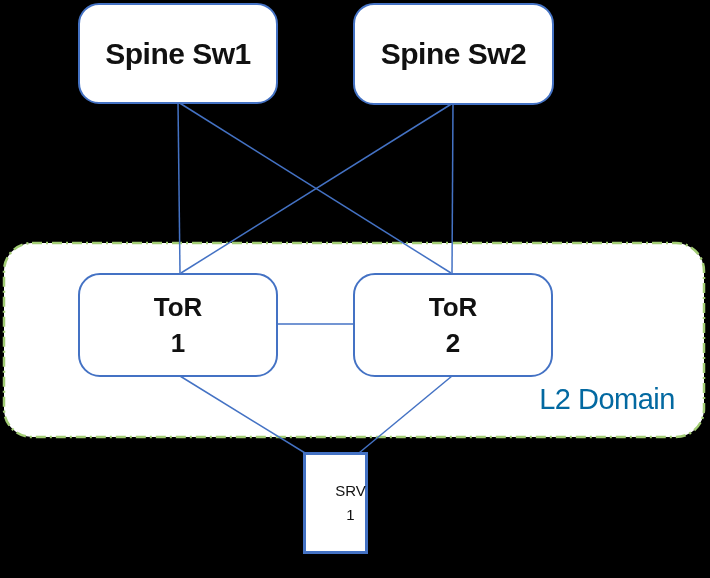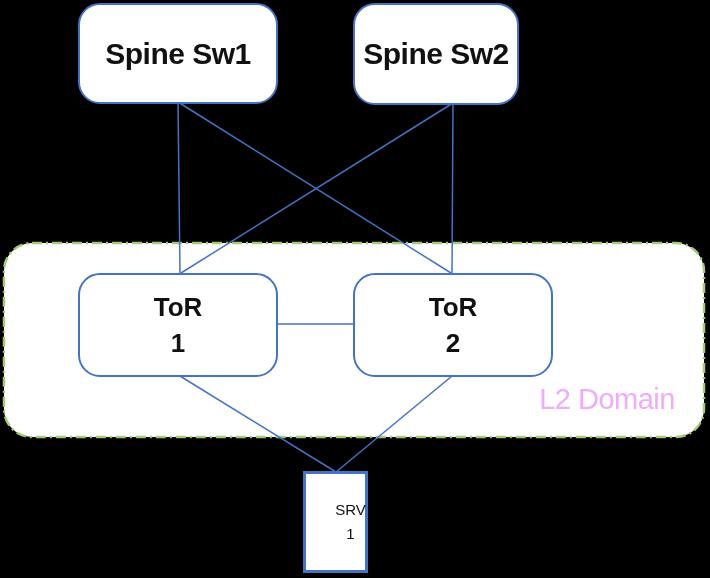--- a/index.html
+++ b/index.html
@@ -32,48 +32,49 @@
     flex-direction: column;
     align-items: center;
     justify-content: center;
     color: #111111;
     text-align: center;
   }
   .node.spine {
     font-size: 30px;
     font-weight: bold;
     letter-spacing: -0.5px;
+    border-radius: 21px;
   }
   .node.tor {
     border-width: 2px;
     font-size: 26px;
     font-weight: bold;
     line-height: 36px;
     text-align: right;
   }
   .node.srv {
     border-width: 3px;
     border-radius: 0;
     font-size: 15px;
     font-weight: 400;
     line-height: 24px;
   }
   #spine1 { left: 78px;  top: 3px;   width: 200px; height: 101px; }
-  #spine2 { left: 353px; top: 3px;   width: 166px; height: 102px; }
+  #spine2 { left: 353px; top: 3px;   width: 201px; height: 102px; }
   #tor1   { left: 78px;  top: 273px; width: 200px; height: 104px; }
   #tor2   { left: 353px; top: 273px; width: 200px; height: 104px; }
-  #srv1   { left: 303px; top: 471px; width: 65px;  height: 102px; padding-left: 30px; }
+  #srv1   { left: 303px; top: 452px; width: 65px;  height: 102px; padding-left: 30px; }
   .domain-label {
     position: absolute;
     left: 517px;
     top: 383px;
     width: 180px;
     font-size: 29px;
     font-weight: 400;
-    color: #f0abfc;
+    color: #0369a1;
     text-align: center;
     letter-spacing: -0.5px;
   }
 </style>
 </head>
 <body>
 
 <div class="canvas">
 
   <svg class="lines-layer" viewBox="0 0 710 578" xmlns="http://www.w3.org/2000/svg">

